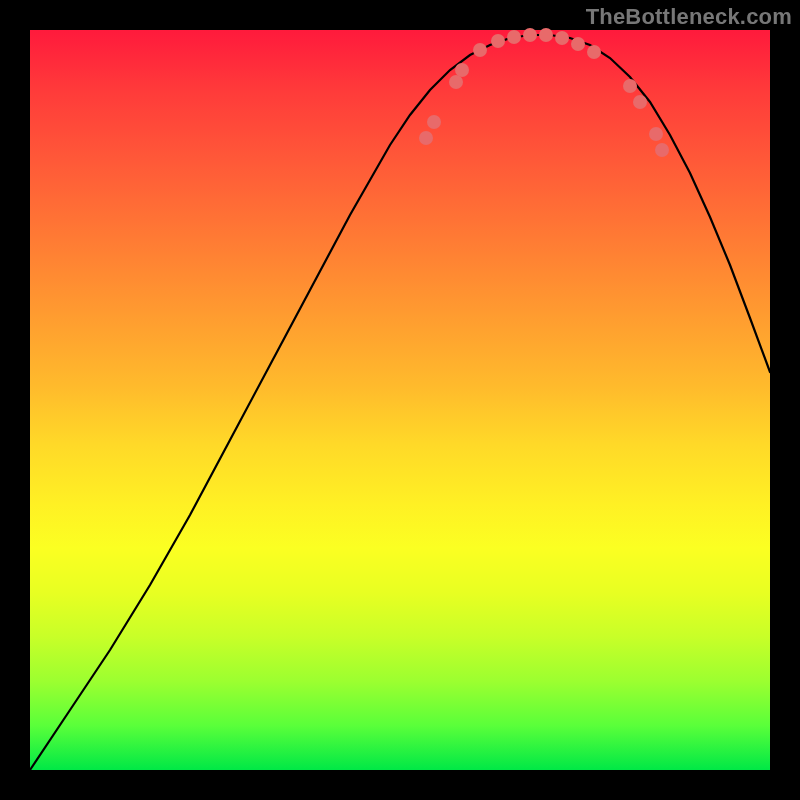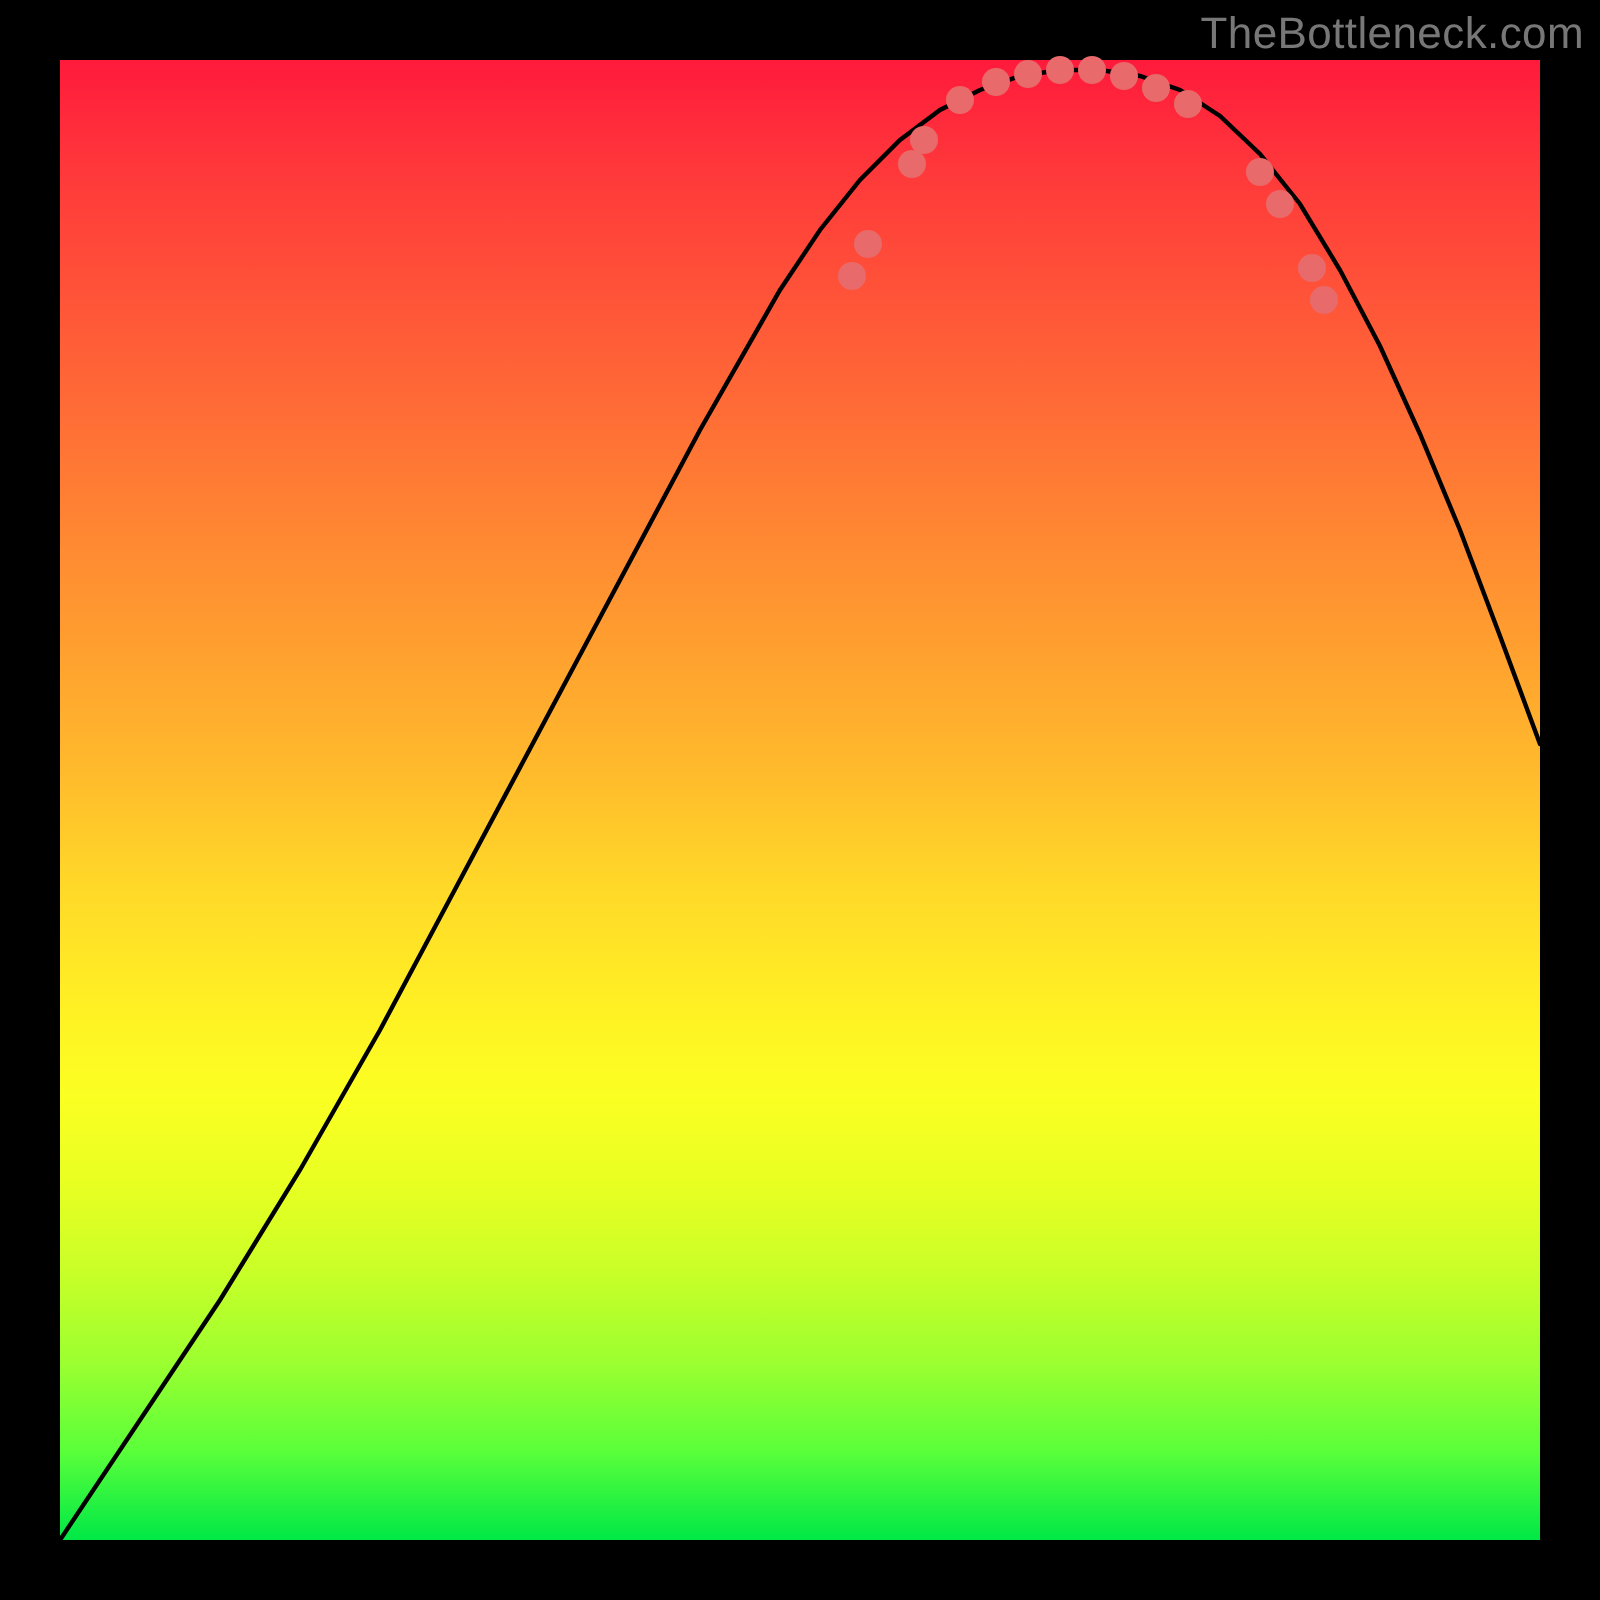--- a/index.html
+++ b/index.html
@@ -49,21 +49,21 @@
     width: 740px;
     height: 740px;
     overflow: visible;
   }
   .watermark {
     position: absolute;
     top: 4px;
     right: 8px;
     color: #777;
     font-size: 22px;
-    font-weight: 400;
+    font-weight: 700;
     letter-spacing: 0.2px;
     user-select: none;
   }
   .curve {
     fill: none;
     stroke: #000;
     stroke-width: 2.2;
     stroke-linecap: round;
   }
   .marker {

